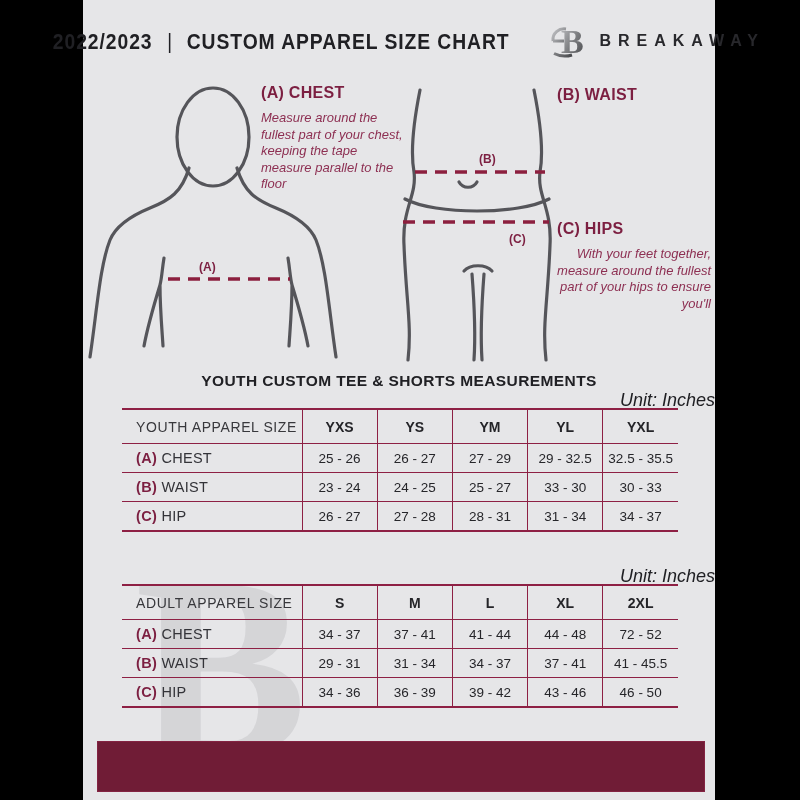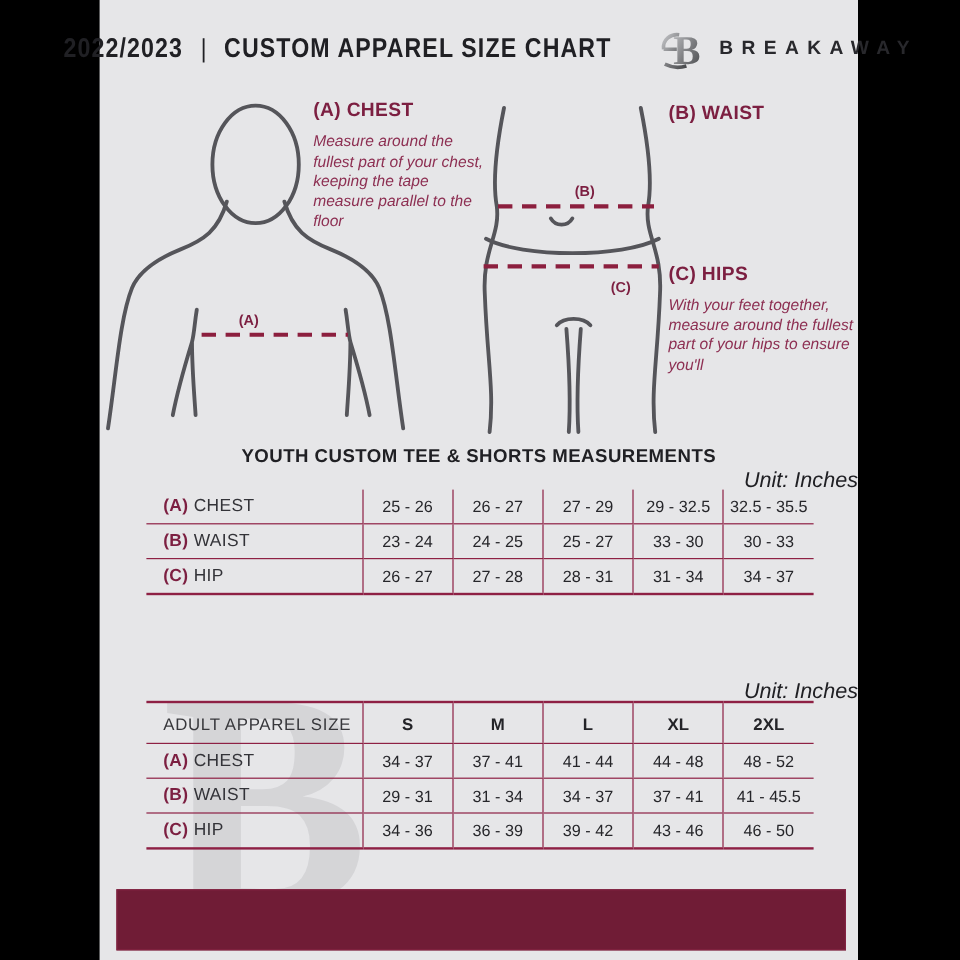--- a/index.html
+++ b/index.html
@@ -109,36 +109,44 @@
 
     <div class="instr" style="left:178px;top:84px;width:142px;">
       <div class="instr-h">(A) CHEST</div>
       <div class="instr-p">Measure around the fullest part of your chest, keeping the tape measure parallel to the floor</div>
     </div>
     <div class="instr" style="left:474px;top:86px;width:148px;">
       <div class="instr-h">(B) WAIST</div>
     </div>
     <div class="instr" style="left:474px;top:220px;width:154px;">
       <div class="instr-h">(C) HIPS</div>
-      <div class="instr-p" style="margin-bottom:0;">With your feet together, measure around the fullest part of your hips to ensure you'll</div>
+      <div class="instr-p" style="margin-bottom:0;text-align:right;">With your feet together, measure around the fullest part of your hips to ensure you'll</div>
     </div>
 
     <div class="sec-title" style="top:372px;">YOUTH CUSTOM TEE &amp; SHORTS MEASUREMENTS</div>
     <div class="sec-unit" style="top:390px;">Unit: Inches</div>
     <div class="table-block" style="top:408px;">
       <table class="size-table">
         <colgroup>
             <col style="width:180px">
             <col style="width:75.2px">
             <col style="width:75.2px">
             <col style="width:75.2px">
             <col style="width:75.2px">
             <col style="width:75.2px">
           </colgroup>
         <tbody>
+            <tr class="head">
+          <td class="lbl">YOUTH APPAREL SIZE</td>
+          <td>YXS</td>
+          <td>YS</td>
+          <td>YM</td>
+          <td>YL</td>
+          <td>YXL</td>
+        </tr>
         <tr>
           <td class="lbl"><span class="mx">(A)</span> <span>CHEST</span></td>
           <td>25 - 26</td>
           <td>26 - 27</td>
           <td>27 - 29</td>
           <td>29 - 32.5</td>
           <td>32.5 - 35.5</td>
         </tr>
         <tr>
           <td class="lbl"><span class="mx">(B)</span> <span>WAIST</span></td>
@@ -179,21 +187,21 @@
           <td>L</td>
           <td>XL</td>
           <td>2XL</td>
         </tr>
         <tr>
           <td class="lbl"><span class="mx">(A)</span> <span>CHEST</span></td>
           <td>34 - 37</td>
           <td>37 - 41</td>
           <td>41 - 44</td>
           <td>44 - 48</td>
-          <td>48 - 52</td>
+          <td>72 - 52</td>
         </tr>
         <tr>
           <td class="lbl"><span class="mx">(B)</span> <span>WAIST</span></td>
           <td>29 - 31</td>
           <td>31 - 34</td>
           <td>34 - 37</td>
           <td>37 - 41</td>
           <td>41 - 45.5</td>
         </tr>
         <tr class="last">

